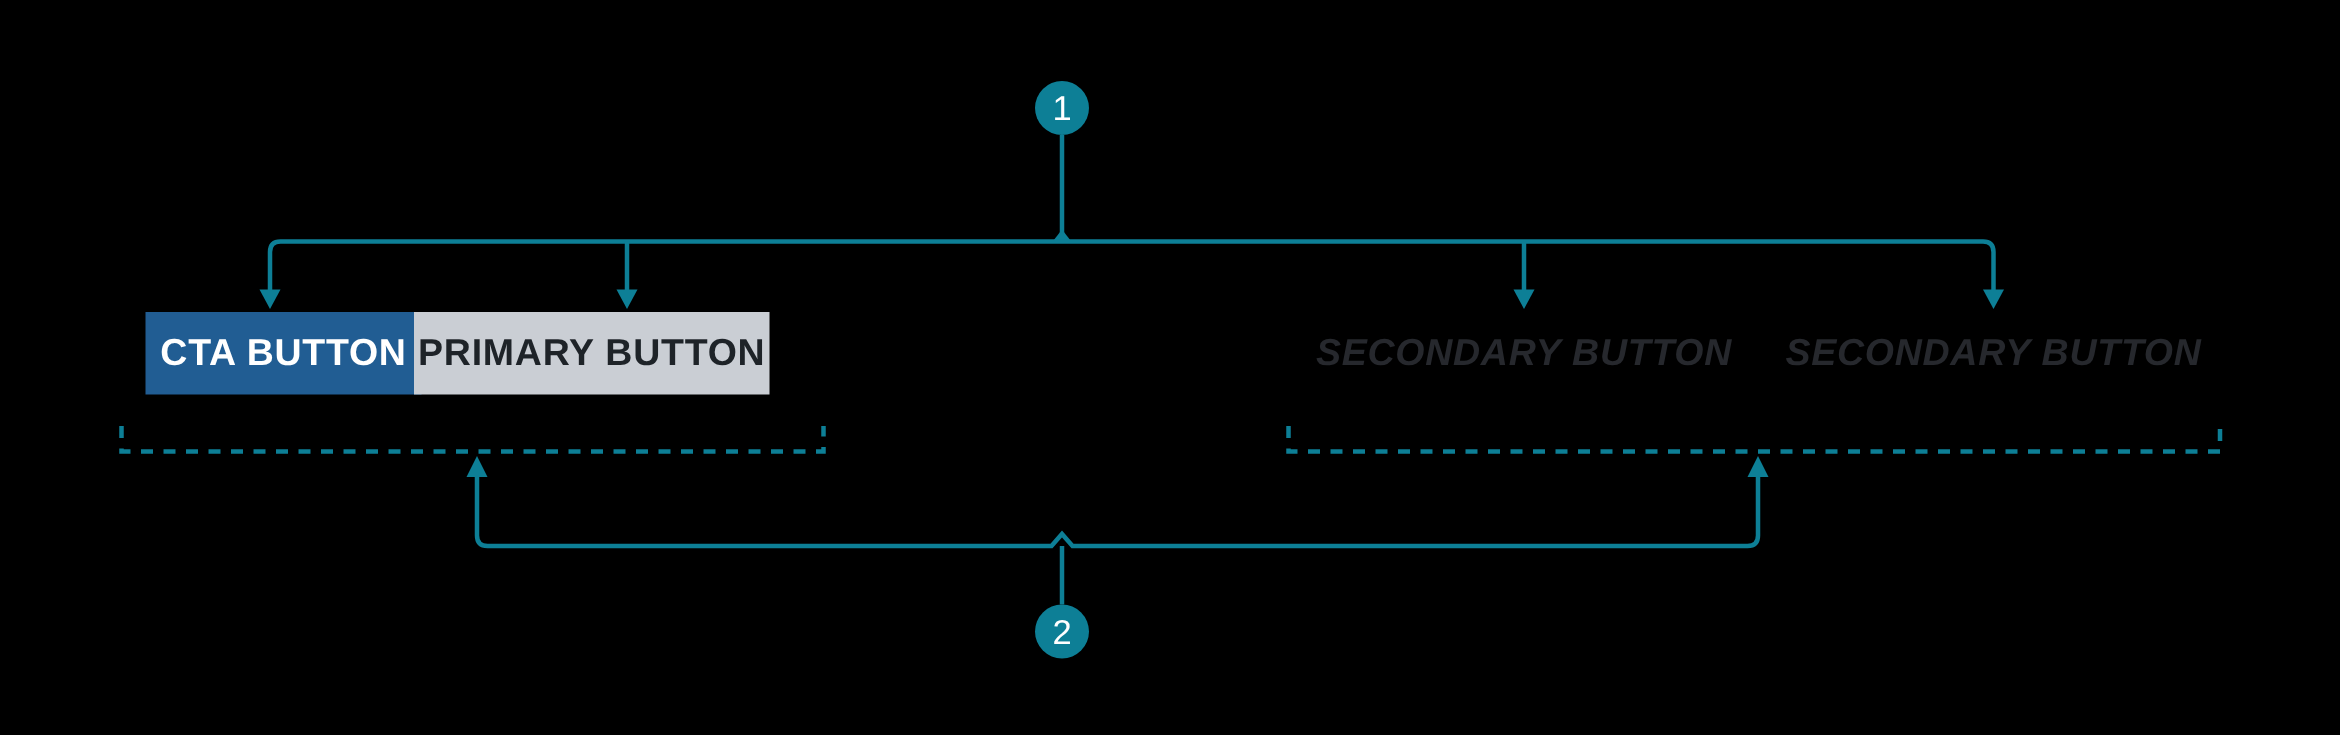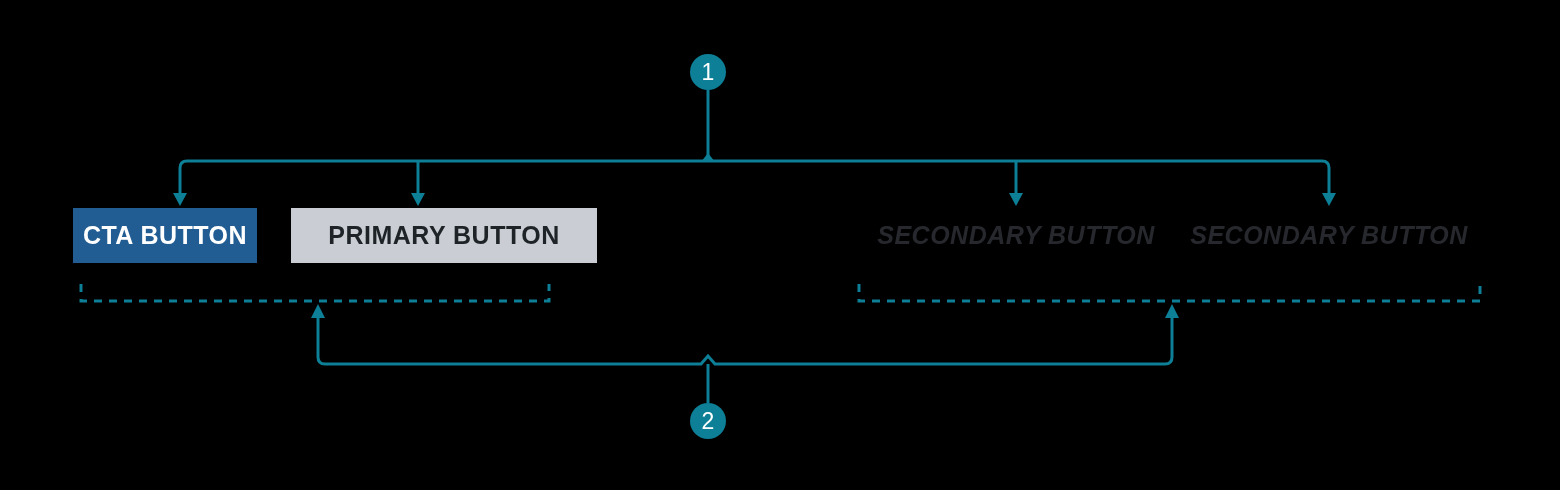--- a/index.html
+++ b/index.html
@@ -54,26 +54,26 @@
     display: flex;
     align-items: center;
     justify-content: center;
     font-size: 25px;
     font-weight: 600;
     letter-spacing: 0.5px;
     white-space: nowrap;
     cursor: default;
   }
   .btn.cta {
-    left: 73px; width: 184px;
+    left: 97px; width: 184px;
     background: var(--cta-bg, #215d93);
     color: var(--cta-text, #fff);
   }
   .btn.primary {
-    left: 291px; width: 306px;
+    left: 276px; width: 237px;
     background: var(--primary-bg, #caced4);
     color: var(--primary-text, #1e2328);
   }
   .btn.secondary {
     width: 270px;
     background: transparent;
     color: var(--secondary-text, #26282d);
     font-style: italic;
   }
   .btn.sec1 { left: 881px; }

